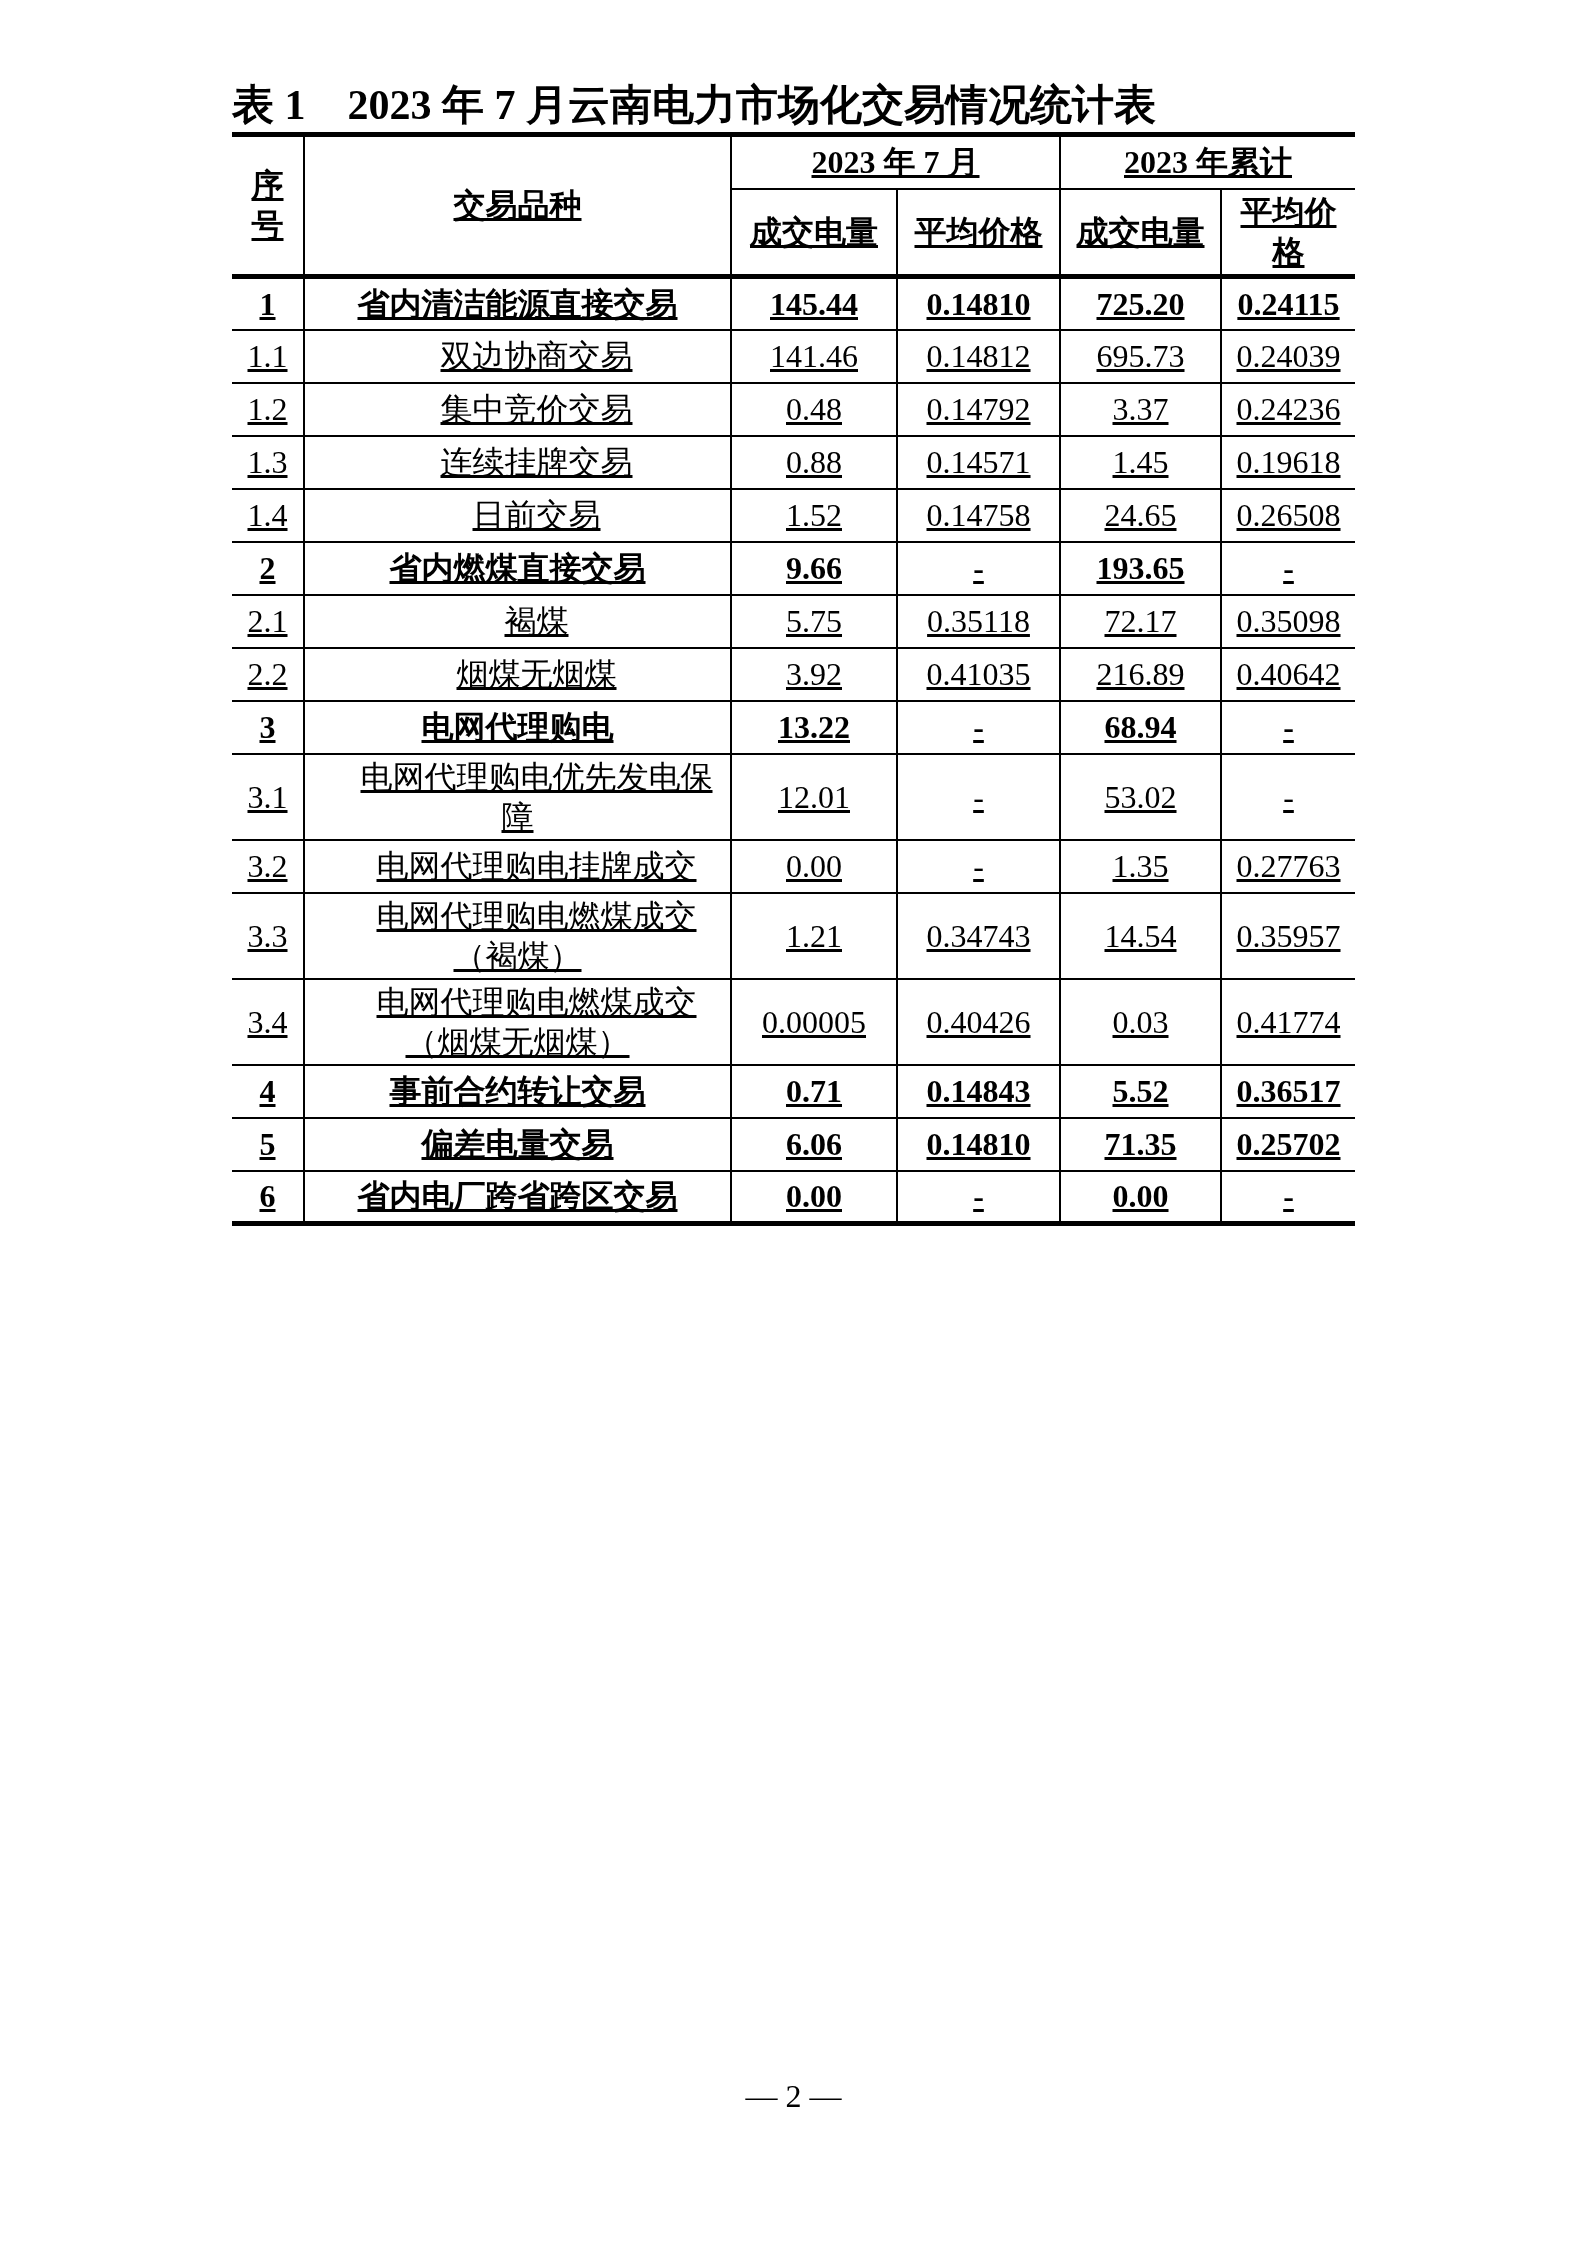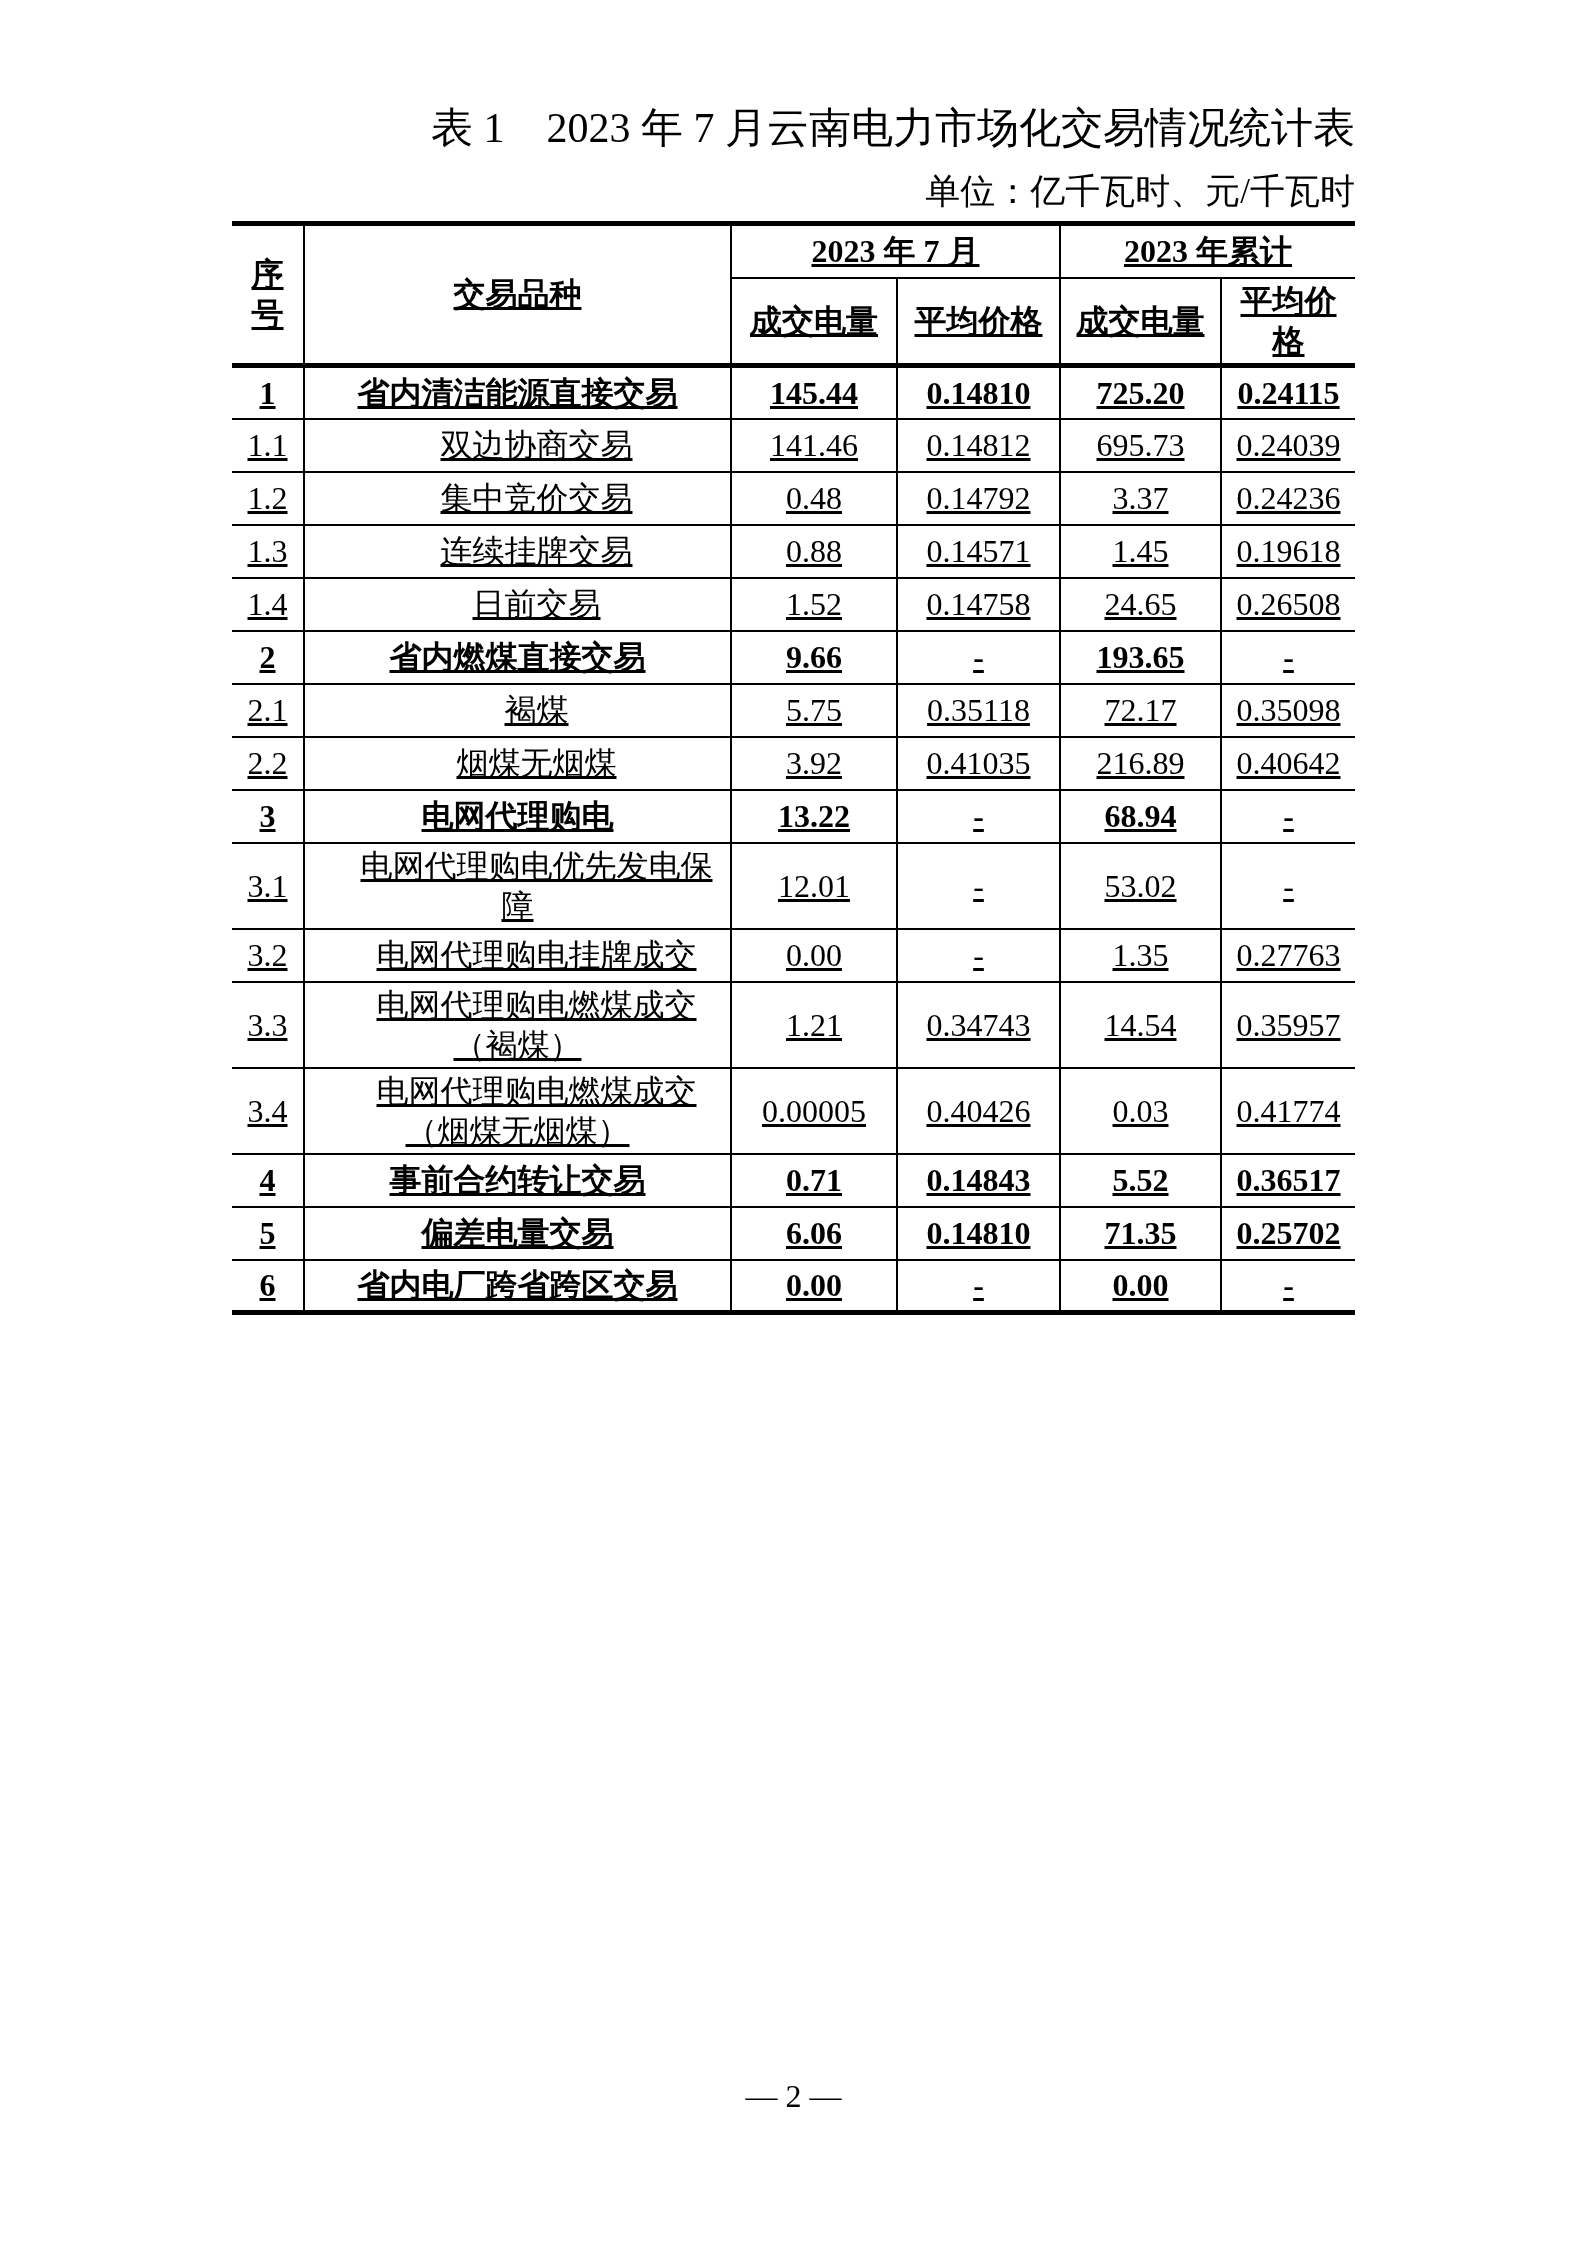--- a/index.html
+++ b/index.html
@@ -13,24 +13,24 @@
     font-family: "Liberation Serif", "DejaVu Serif", serif;
     overflow: hidden;
   }
   .content {
     position: absolute;
     left: 232px;
     top: 0;
     width: 1123px;
   }
   .doc-title {
-    padding-top: 102px;
-    text-align: right;
+    padding-top: 79px;
+    text-align: left;
     font-size: 42px;
-    font-weight: normal;
+    font-weight: bold;
     line-height: 1.25;
     white-space: pre;
   }
   .unit-note {
     margin-top: 16px;
     margin-bottom: 8px;
     text-align: right;
     font-size: 35px;
     line-height: 1.2;
   }
@@ -81,21 +81,20 @@
   }
 </style>
 </head>
 <body>
 
 <div class="page">
   <div class="content">
 
     <h1 class="doc-title">表 1　2023 年 7 月云南电力市场化交易情况统计表</h1>
 
-    <div class="unit-note">单位：亿千瓦时、元/千瓦时</div>
 
     <table class="stats">
       <colgroup>
         <col style="width:72px">
         <col style="width:427px">
         <col style="width:166px">
         <col style="width:163px">
         <col style="width:161px">
         <col style="width:134px">
       </colgroup>

